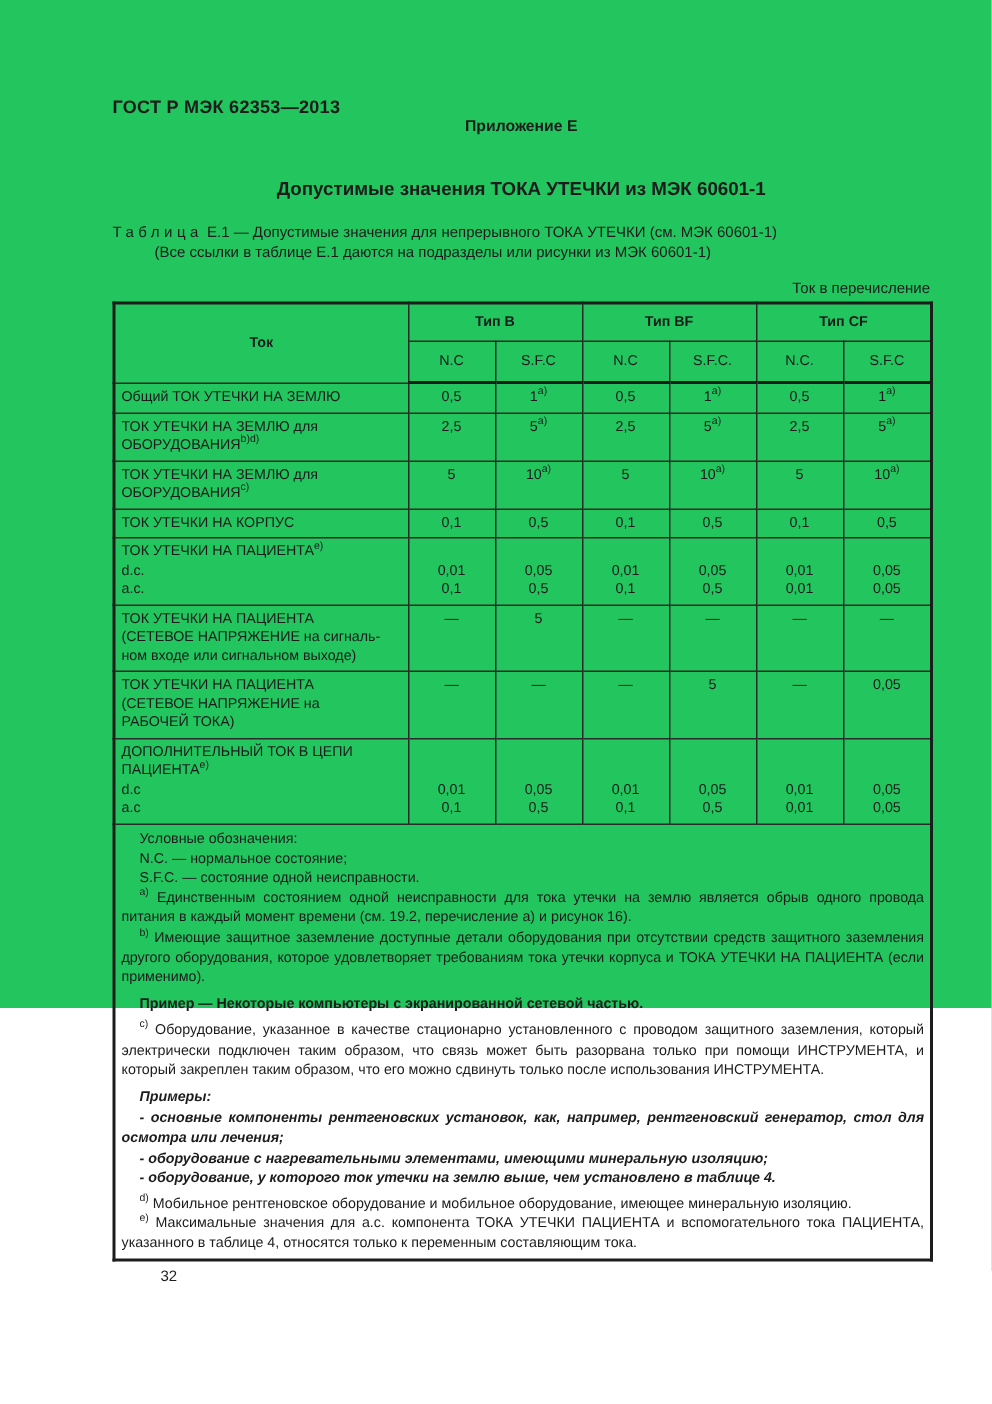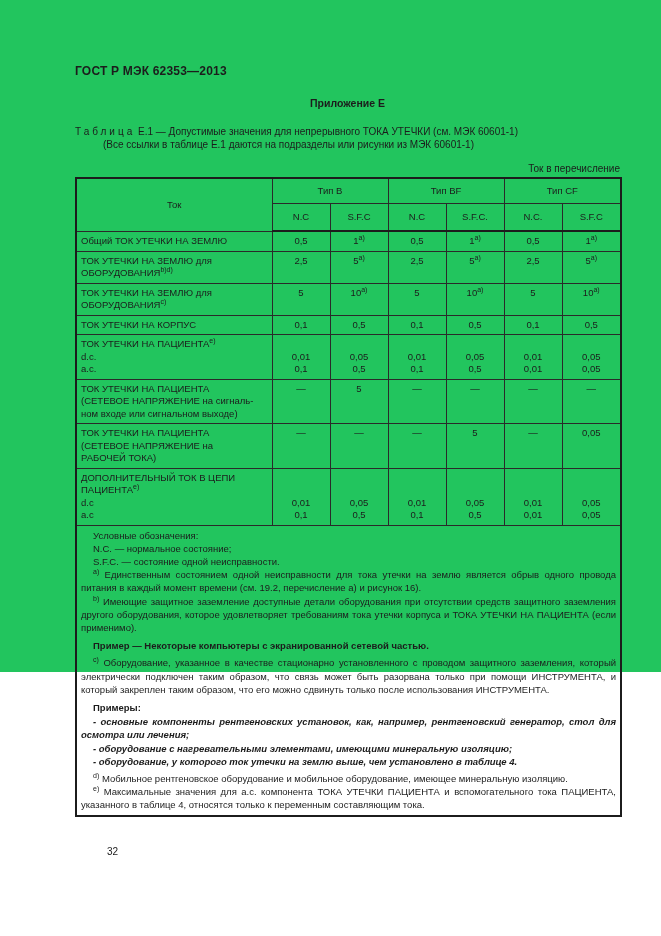--- a/index.html
+++ b/index.html
@@ -1,53 +1,54 @@
 <!DOCTYPE html>
 <html><head>
 <meta charset="utf-8">
 <style>
   html,body{margin:0;padding:0;background:#ffffff;}
   body{width:661px;height:936px;font-family:"Liberation Sans",sans-serif;color:#1c1c1c;overflow:hidden;}
   .page{position:relative;width:661px;height:672px;background:#22c55e;padding-left:20px;}
   .content{position:absolute;left:75px;top:64px;width:545px;}
   .doc-number{font-size:12px;font-weight:bold;letter-spacing:.2px;}
-  .annex-label{margin-top:19px;text-align:center;font-weight:bold;font-size:10.5px;}
+  .annex-label{text-align:center;font-weight:bold;font-size:10.5px;}
   .annex-kind{margin-top:2px;text-align:center;font-weight:bold;font-size:10.5px;}
   .doc-title{margin-top:29px;text-align:center;font-weight:bold;font-size:12.5px;}
   .table-caption{margin-top:17px;font-size:10px;}
   .cap-word{letter-spacing:3px;}
   .caption-note{margin-top:2px;margin-left:28px;font-size:10px;}
   .unit-note{margin-top:13px;text-align:right;font-size:10px;}
   table.t{border-collapse:collapse;width:545px;table-layout:fixed;margin-top:3px;border:2px solid #1c1c1c;}
   table.t td{border:1px solid #2a2a2a;font-size:9.5px;line-height:12.5px;padding:3px 4px;}
   table.t thead td{text-align:center;vertical-align:middle;padding:4px 2px;}
   tr.hdr-sub td{border-bottom:2px solid #1c1c1c;height:18px;}
-  tr.hdr-grp td{height:16px;}
+  tr.hdr-grp td{height:16px;font-weight:bold;}
   td.lbl{text-align:left;vertical-align:top;}
   td.val{text-align:center;vertical-align:top;}
   td.va-b{vertical-align:bottom;}
   sup{font-size:7px;line-height:0;}
   td.fn-cell{padding:4px 7px 6px 6px;vertical-align:top;}
   .fn{font-size:9.5px;line-height:13.2px;}
   .fn-line{text-indent:12px;}
   .note{margin:0;text-indent:12px;text-align:justify;}
   .ex{margin:5px 0 4px 0;text-indent:12px;font-weight:bold;}
   .ex-item{margin:0;text-indent:12px;font-weight:bold;font-style:italic;text-align:justify;}
-  .ex-title{margin:5px 0 1px 0;text-indent:12px;font-weight:bold;}
+  .ex-title{margin:5px 0 1px 0;text-indent:12px;font-weight:bold;font-style:italic;}
   .gap{height:4px;}
   .page-number{position:absolute;left:75px;top:846px;font-size:10px;margin-left:32px;}
 </style>
 </head>
 <body>
 
 <div class="page">
   <div class="content">
 
     <div class="doc-number">ГОСТ Р МЭК 62353—2013</div>
     <div class="annex-label">Приложение Е</div>
+    <div class="doc-title">Допустимые значения ТОКА УТЕЧКИ из МЭК 60601-1</div>
 
     <div class="table-caption">
       <span class="cap-word">Таблица</span>
       <span>Е.1 — Допустимые значения для непрерывного ТОКА УТЕЧКИ (см. МЭК 60601-1)</span>
     </div>
     <div class="caption-note">(Все ссылки в таблице Е.1 даются на подразделы или рисунки из МЭК 60601-1)</div>
     <div class="unit-note">Ток в перечисление</div>
 
     <table class="t">
       <colgroup>

